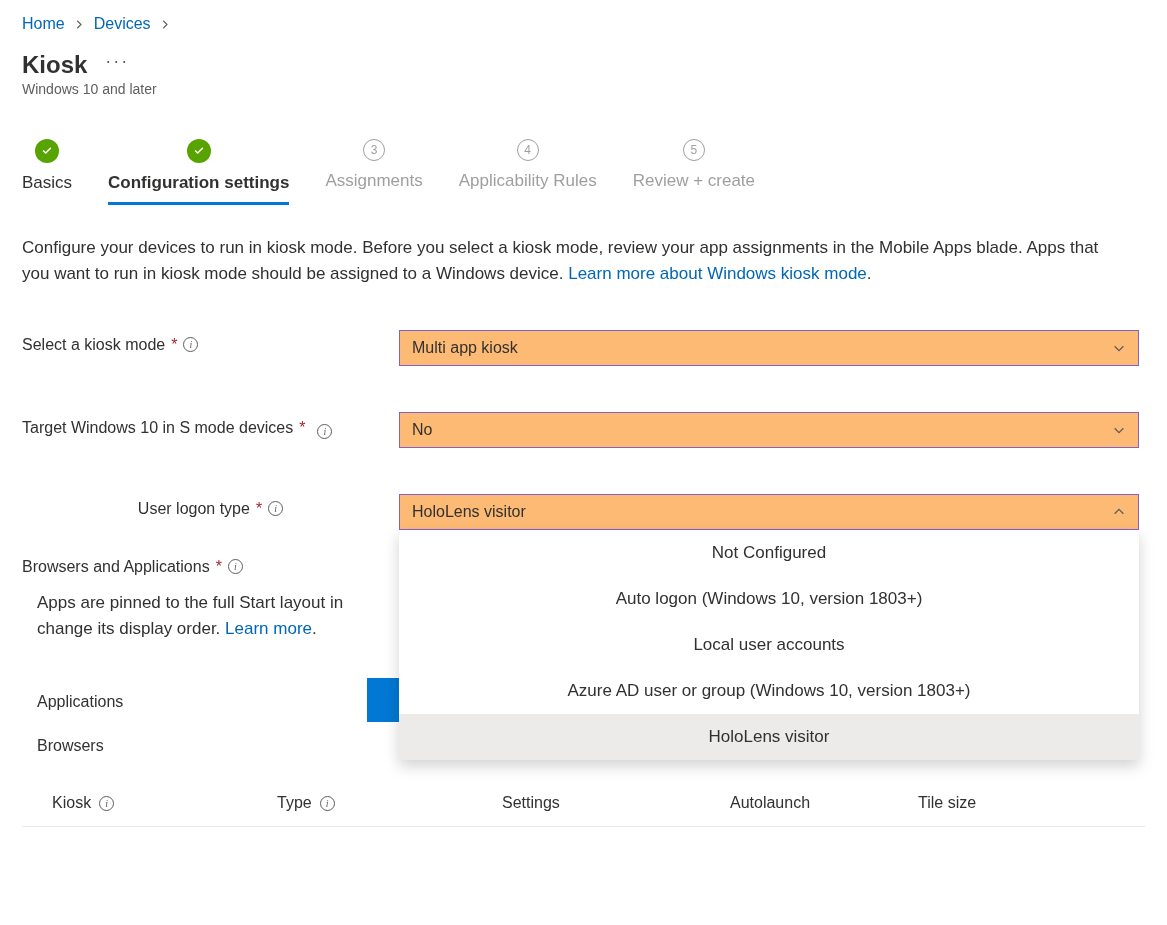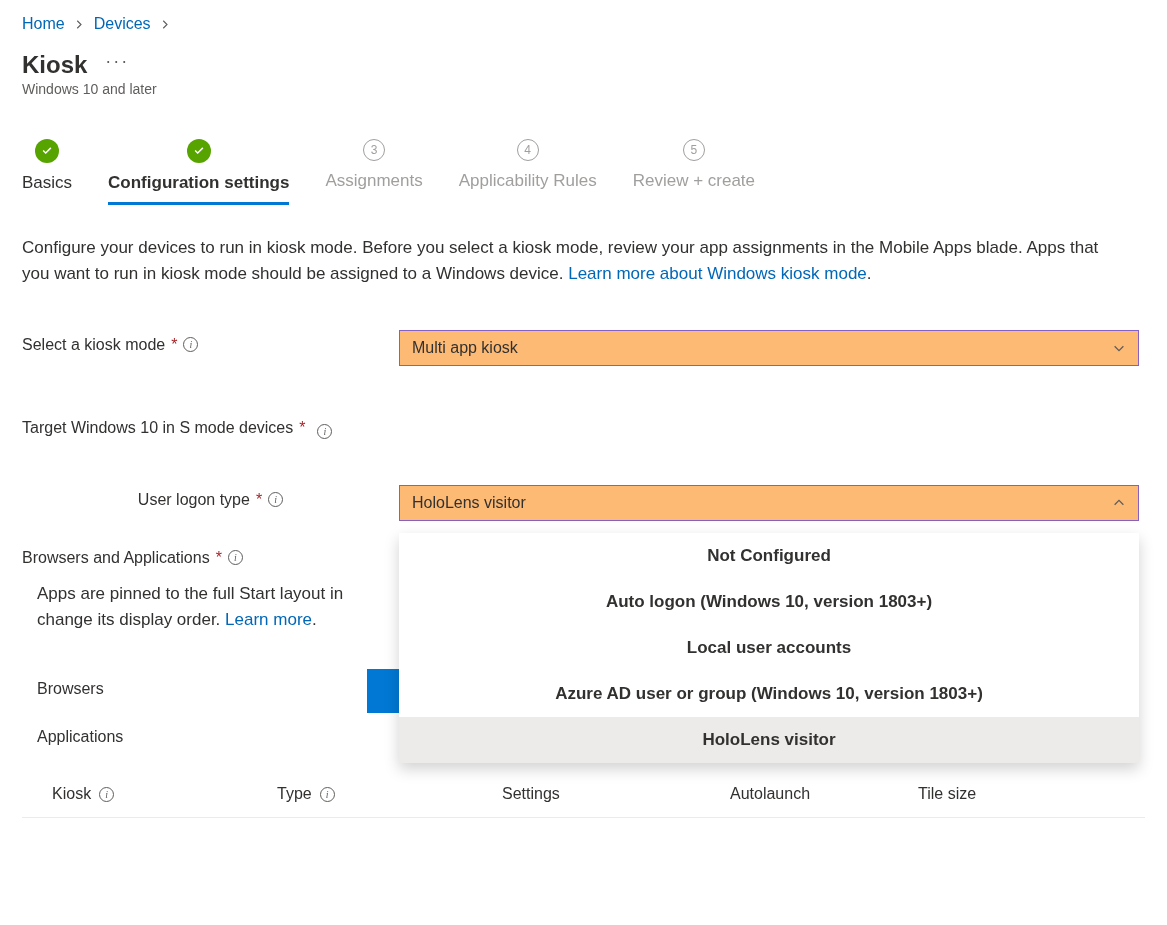--- a/index.html
+++ b/index.html
@@ -46,21 +46,21 @@
     .info-icon { width: 15px; height: 15px; border: 1px solid #605e5c; border-radius: 50%; display: inline-flex; align-items: center; justify-content: center; font-size: 10px; color: #605e5c; font-style: italic; font-family: Georgia, serif; cursor: default; }
     .form-control-col { flex: 1; max-width: 740px; position: relative; }
 
     
     .select { border: 1px solid #8a8886; height: 36px; display: flex; align-items: center; justify-content: space-between; padding: 0 12px; font-size: 16px; background: #fdba74; cursor: pointer; }
     .select.focus { border-color: #8661c5; }
     .chevron { width: 14px; height: 14px; }
     .chevron svg { width: 100%; height: 100%; stroke: #605e5c; stroke-width: 1.5; fill: none; }
 
     
-    .dropdown-panel { position: absolute; top: 48px; left: 0; right: 0; background: #fff; border: 0; box-shadow: 0 6px 14px rgba(0,0,0,0.18); z-index: 10; font-weight: bold; }
+    .dropdown-panel { position: absolute; top: 36px; left: 0; right: 0; background: #fff; border: 0; box-shadow: 0 6px 14px rgba(0,0,0,0.18); z-index: 10; }
     .dropdown-option { padding: 13px 14px; font-size: 17px; color: #323130; cursor: pointer; }
     .dropdown-option.selected { background: #edebe9; }
 
     
     .section-heading { font-size: 16px; color: #323130; display: inline-flex; align-items: center; gap: 6px; margin-bottom: 14px; }
     .apps-desc { font-size: 17px; color: #323130; margin-left: 15px; margin-bottom: 34px; line-height: 1.55; }
 
     
     .table-header { display: flex; align-items: center; border-bottom: 1px solid #edebe9; padding: 14px 0 14px 30px; margin-top: 12px; }
     .th { font-size: 16px; color: #323130; display: inline-flex; align-items: center; gap: 8px; }
@@ -163,20 +163,30 @@
 
 <div class="form-row">
   <div class="form-label-col">
     <span class="form-label">
       <span>Target Windows 10 in S mode devices</span>
       <span class="req">*</span>
         <br>
       <span class="info-icon" style="margin-top:6px">i</span>
     </span>
   </div>
+  <div class="form-control-col">
+    <div class="select focus">
+      <span>No</span>
+      <span class="chevron">
+        <svg viewBox="0 0 16 16">
+            <path d="M3 6l5 5 5-5"></path>
+          </svg>
+      </span>
+    </div>
+  </div>
 </div>
 
 
 <div class="form-row tight">
   <div class="form-label-col">
     <span class="form-label">
       <span>User logon type</span>
       <span class="req">*</span>
       <span class="info-icon">i</span>
     </span>
@@ -209,22 +219,22 @@
 
 <p class="apps-desc">
   <span>Apps are pinned to the full Start layout in </span><br>
   <span> change its display order. </span>
   <a href="#">Learn more</a><span>.</span>
 </p>
 
 
 <div class="tab-strip">
   <div style="width:335px">
+    <div style="height:44px; display:flex; align-items:center; font-size:16px; color:#323130; margin-top:4px;">Applications</div>
     <div style="height:44px; display:flex; align-items:center; font-size:16px; color:#323130;">Browsers</div>
-    <div style="height:44px; display:flex; align-items:center; font-size:16px; color:#323130; margin-top:4px;">Applications</div>
   </div>
   <div style="flex:1; position:relative;">
     <div style="position:absolute; left:-5px; bottom:0; width:32px; height:44px; background:#0078d4;"></div>
   </div>
 </div>
 
 
 <div class="table-header">
   <div class="th col-name">
     <span>Kiosk</span>

